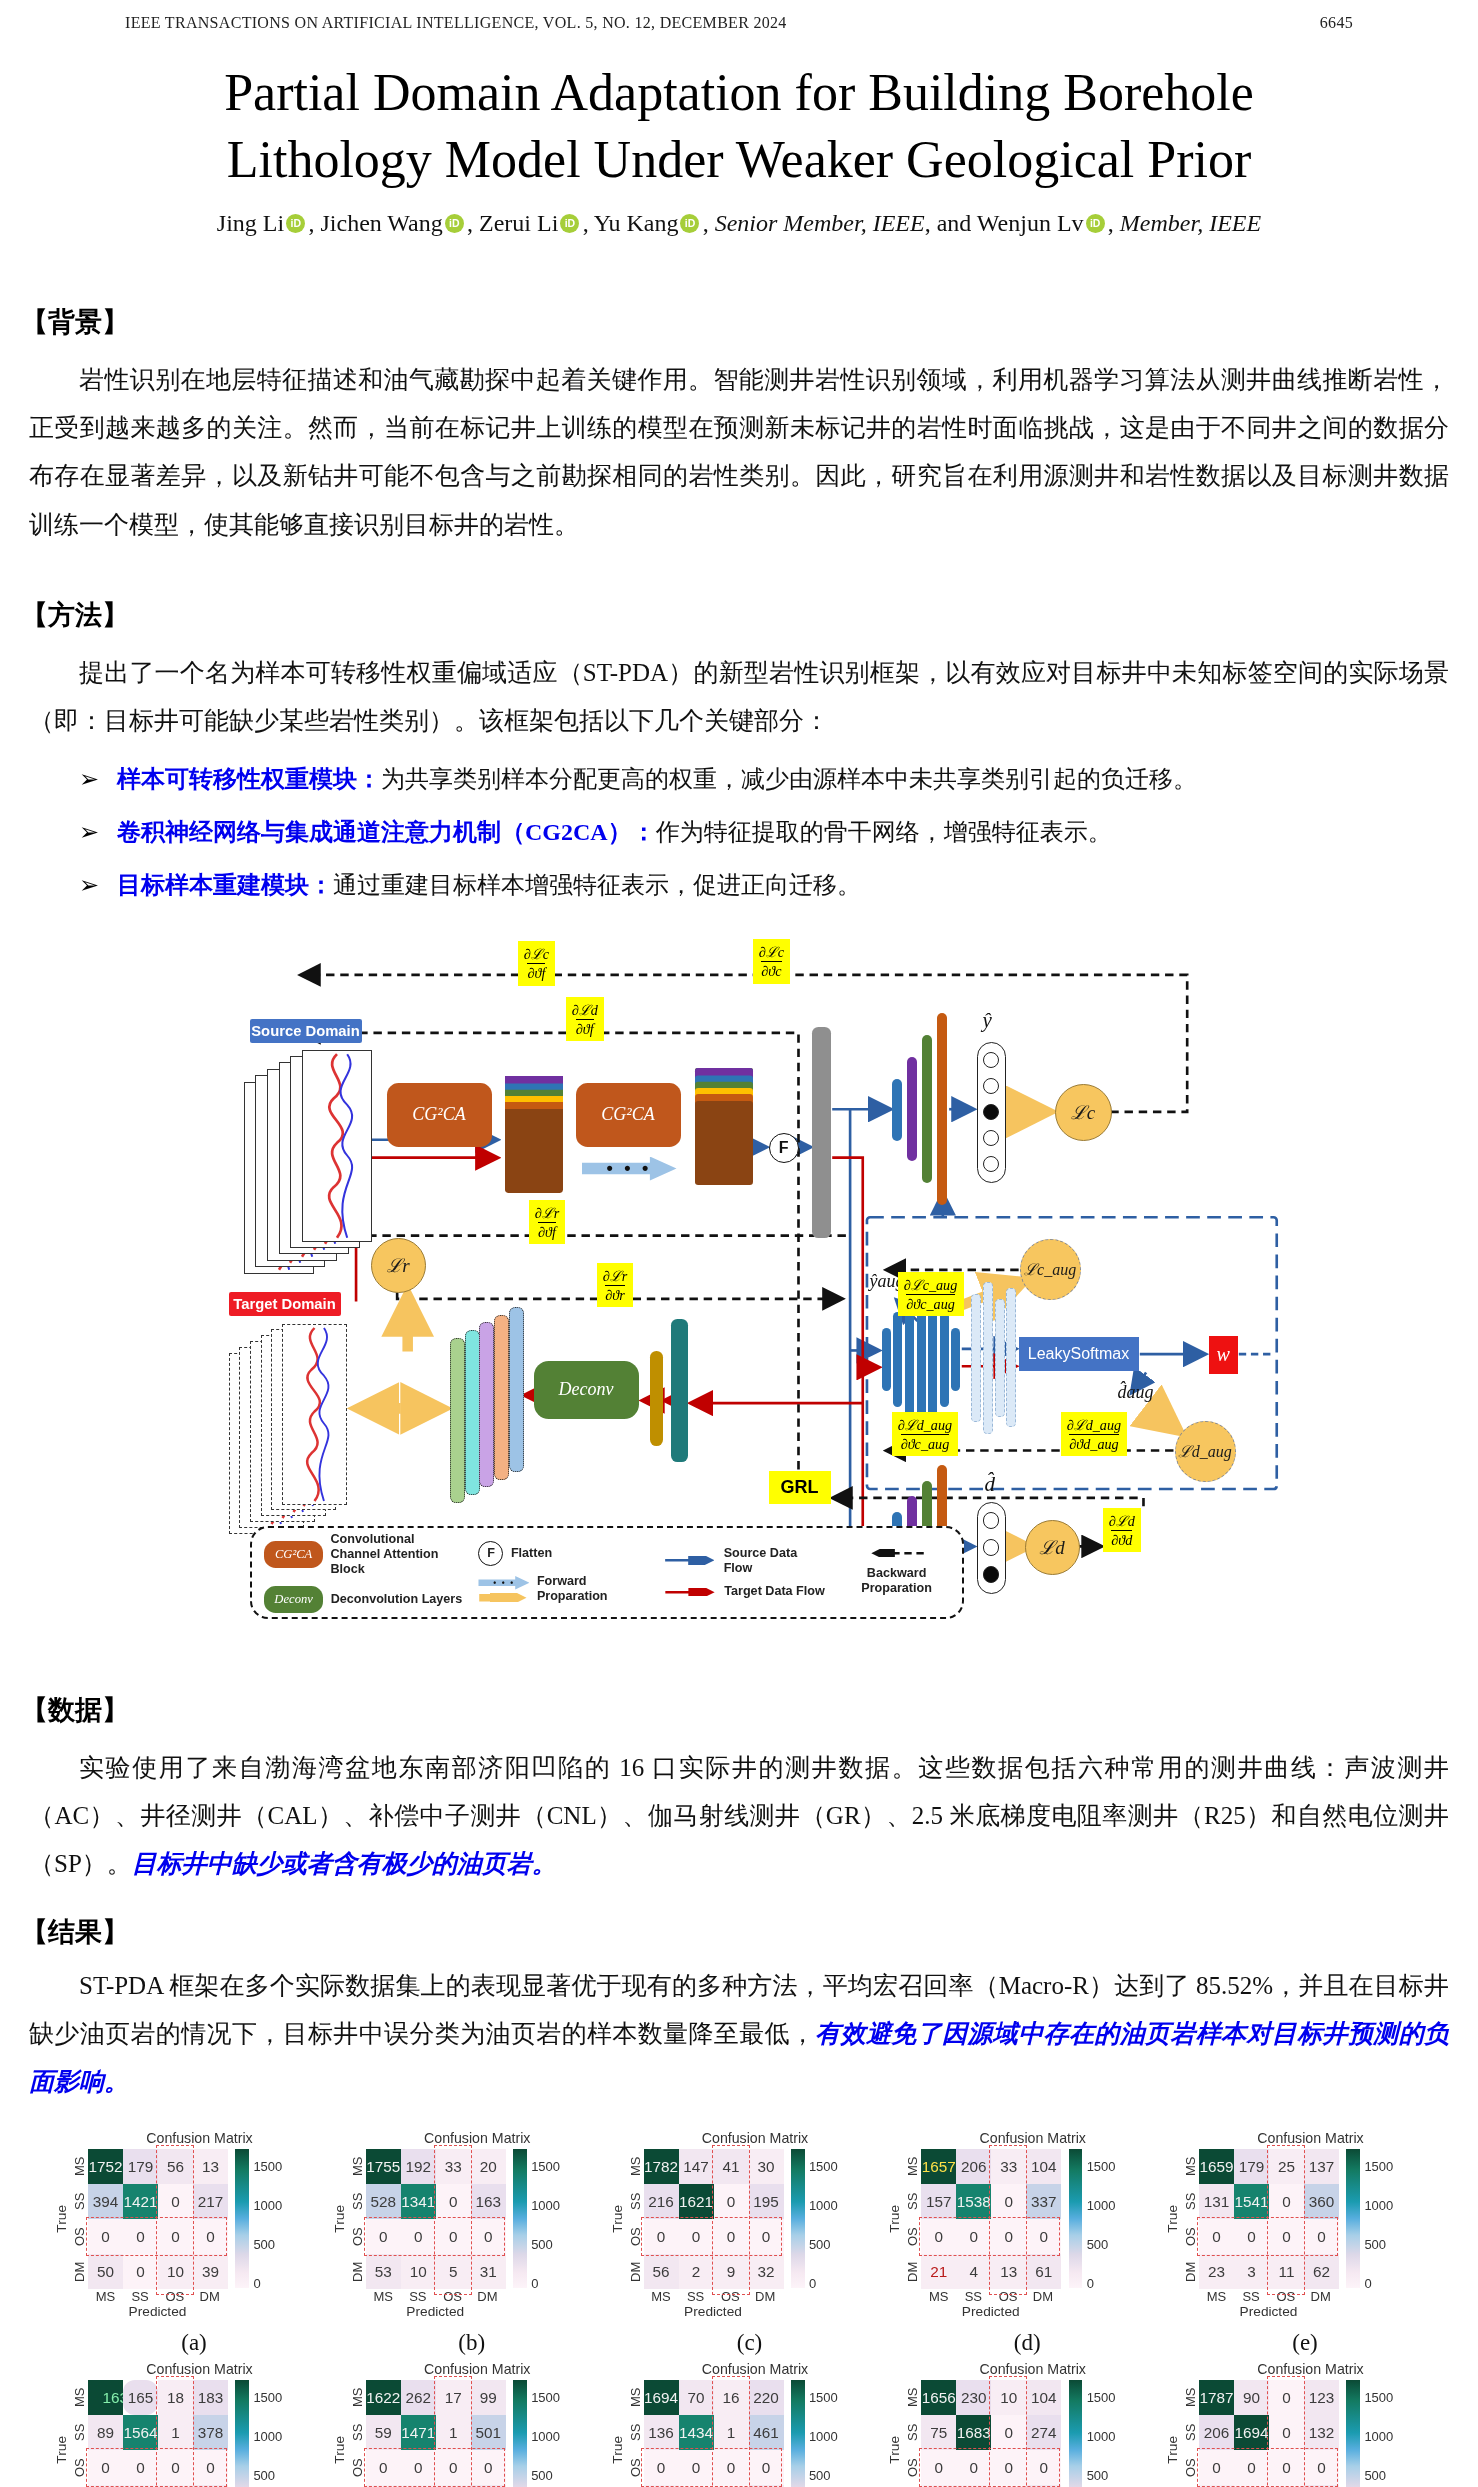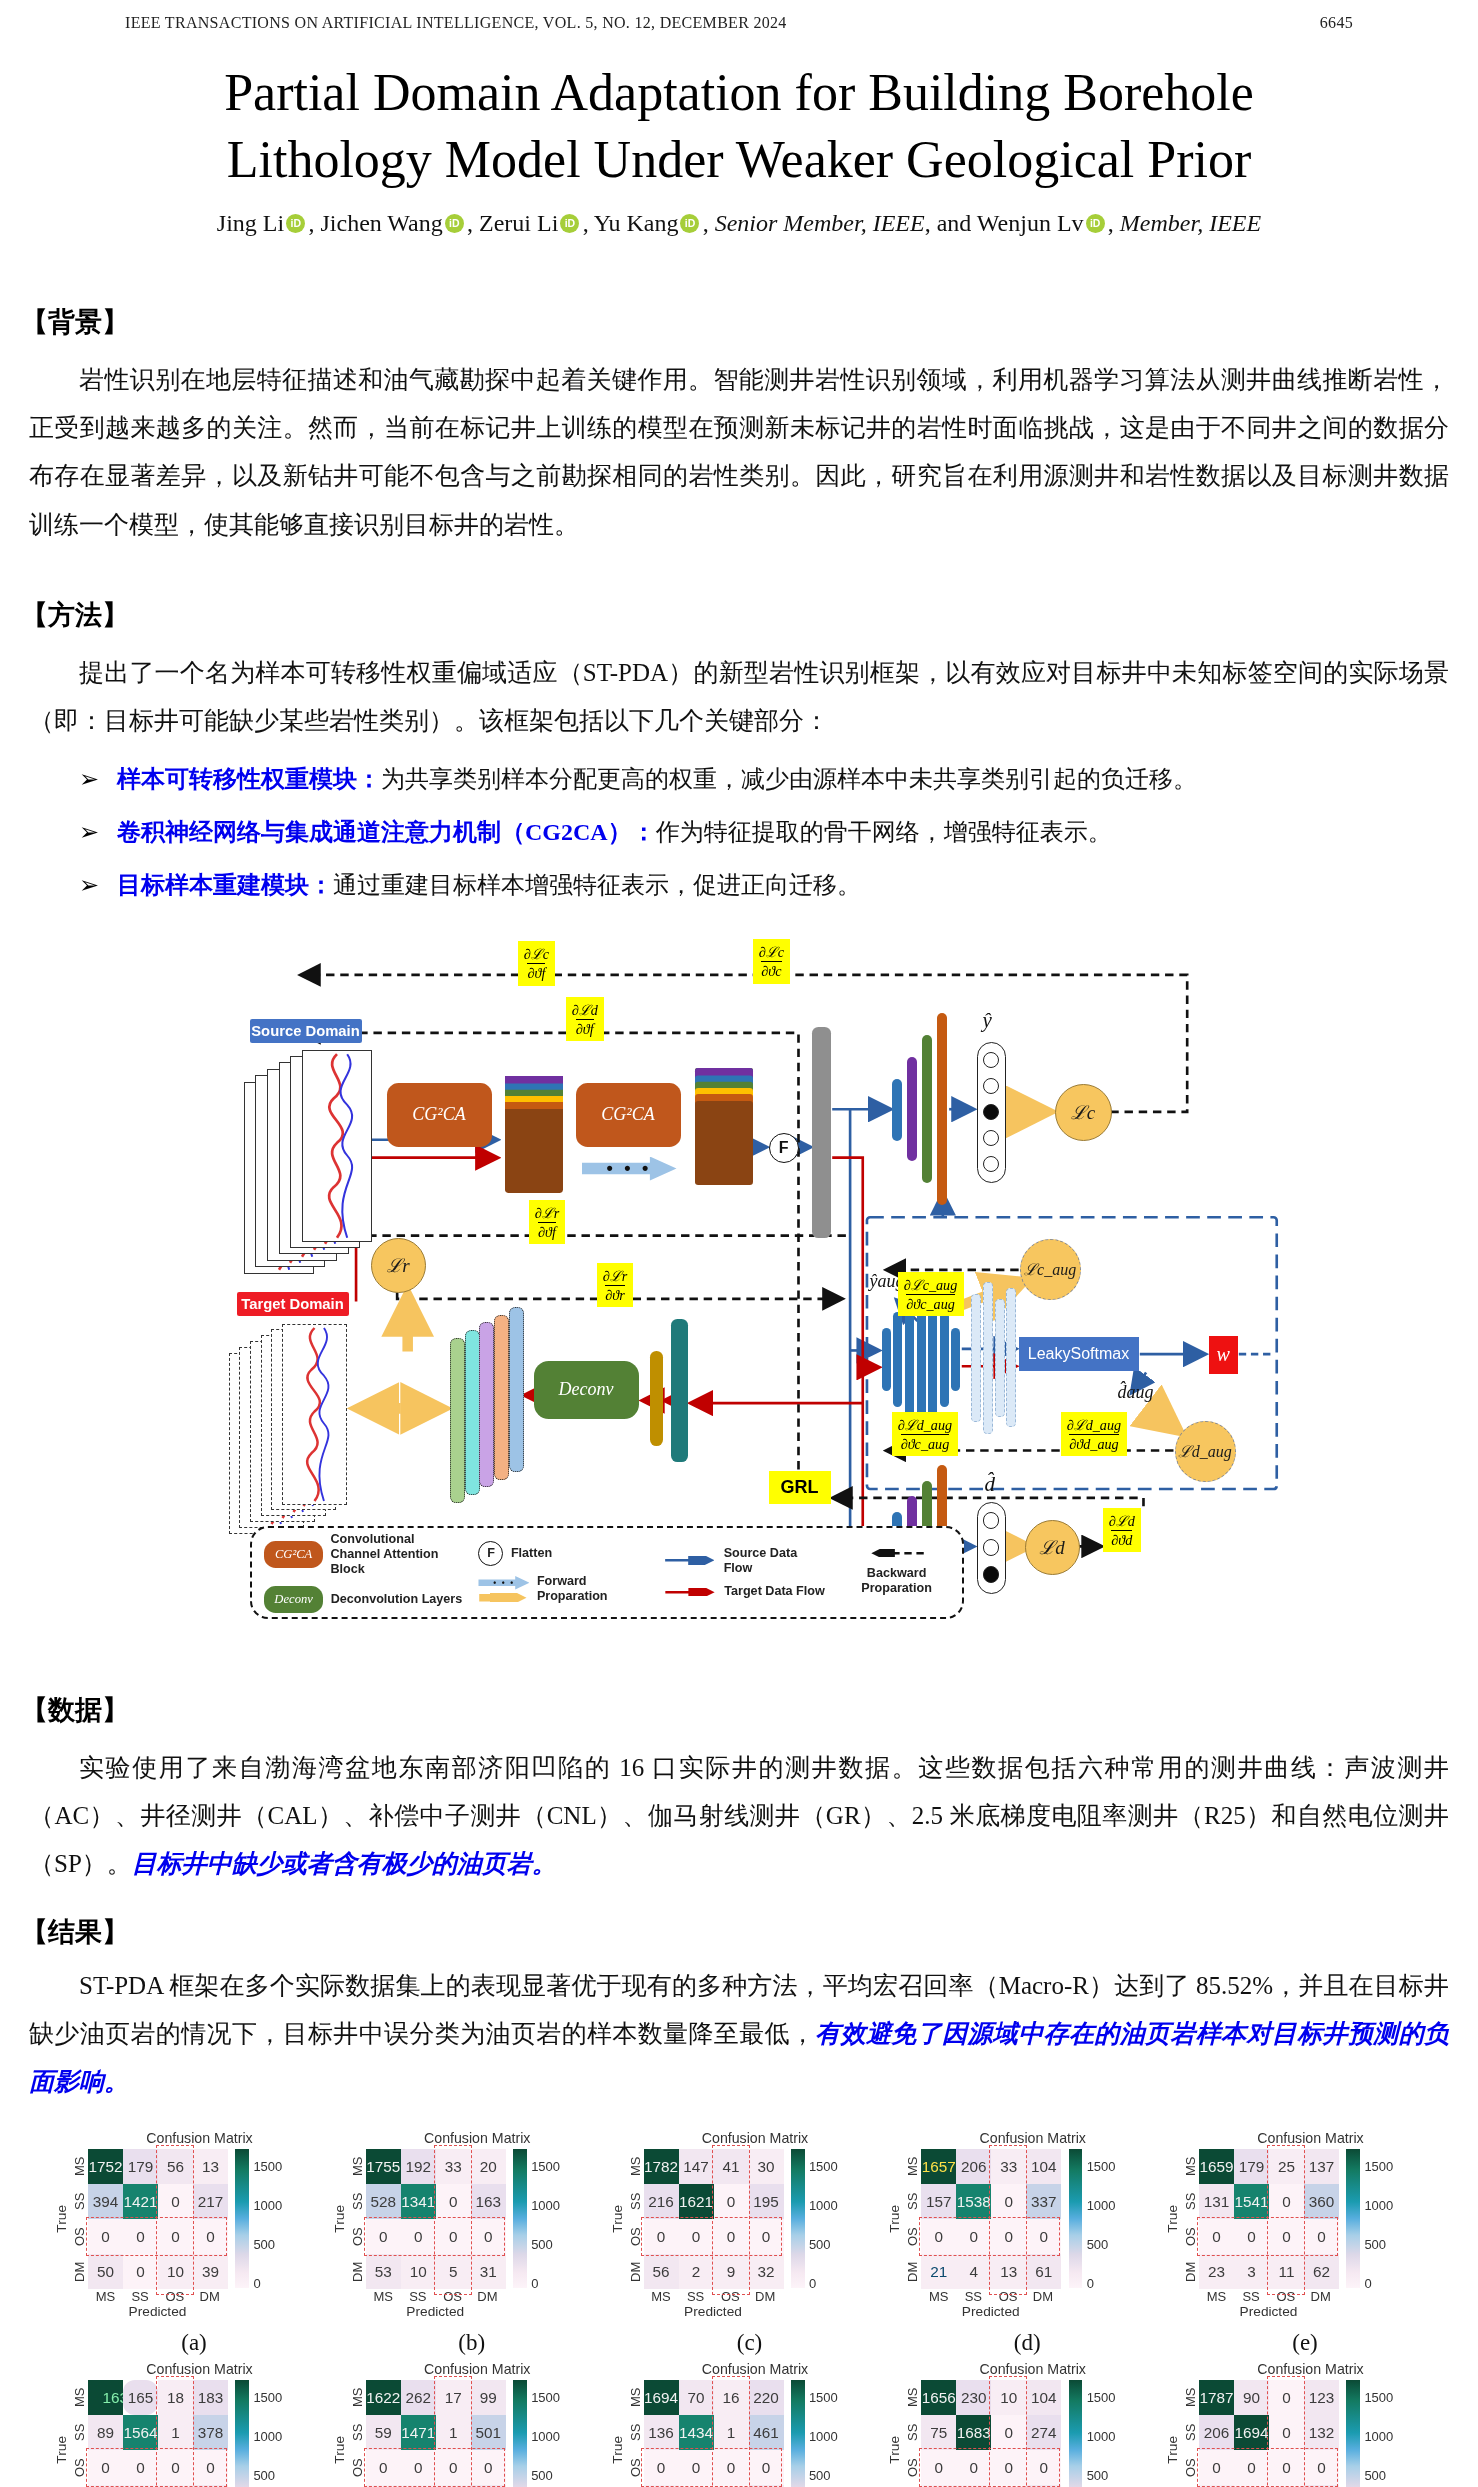--- a/index.html
+++ b/index.html
@@ -209,21 +209,21 @@
     <div class="card" style="left:46px;top:6.3px;"><svg viewBox="0 0 40 120" preserveAspectRatio="none">
           <path d="M20 2 C10 12 30 20 18 30 C8 40 32 48 20 58 C10 68 30 76 18 86 C8 96 30 104 20 118" stroke="#d33" stroke-width="1.6" fill="none"></path>
           <path d="M26 2 C34 14 14 22 26 34 C36 46 16 54 26 66 C36 78 16 86 26 118" stroke="#33d" stroke-width="1.2" fill="none"></path>
         </svg></div>
     <div class="card" style="left:58px;top:0;"><svg viewBox="0 0 40 120" preserveAspectRatio="none">
           <path d="M20 2 C10 12 30 20 18 30 C8 40 32 48 20 58 C10 68 30 76 18 86 C8 96 30 104 20 118" stroke="#d33" stroke-width="1.6" fill="none"></path>
           <path d="M26 2 C34 14 14 22 26 34 C36 46 16 54 26 66 C36 78 16 86 26 118" stroke="#33d" stroke-width="1.2" fill="none"></path>
         </svg></div>
   </div>
 
-  <div class="dg-abs dlab tgt" style="left:40px;top:362px;">Target Domain</div>
+  <div class="dg-abs dlab tgt" style="left:32px;top:362px;">Target Domain</div>
   <div class="dg-abs" style="left:32px;top:394px;width:169px;height:221px;">
     <div class="card dash" style="left:0;top:29px;"><svg viewBox="0 0 40 120" preserveAspectRatio="none">
           <path d="M20 2 C10 12 30 20 18 30 C8 40 32 48 20 58 C10 68 30 76 18 86 C8 96 30 104 20 118" stroke="#d33" stroke-width="1.6" fill="none"></path>
           <path d="M26 2 C34 14 14 22 26 34 C36 46 16 54 26 66 C36 78 16 86 26 118" stroke="#33d" stroke-width="1.2" fill="none"></path>
         </svg></div>
     <div class="card dash" style="left:10.5px;top:23px;"><svg viewBox="0 0 40 120" preserveAspectRatio="none">
           <path d="M20 2 C10 12 30 20 18 30 C8 40 32 48 20 58 C10 68 30 76 18 86 C8 96 30 104 20 118" stroke="#d33" stroke-width="1.6" fill="none"></path>
           <path d="M26 2 C34 14 14 22 26 34 C36 46 16 54 26 66 C36 78 16 86 26 118" stroke="#33d" stroke-width="1.2" fill="none"></path>
         </svg></div>
     <div class="card dash" style="left:21px;top:17.4px;"><svg viewBox="0 0 40 120" preserveAspectRatio="none">
@@ -566,21 +566,21 @@
               <div class="cm-cell" style="background: rgb(248, 237, 244); color: rgb(60, 60, 60);">33</div>
               <div class="cm-cell" style="background: rgb(242, 231, 241); color: rgb(60, 60, 60);">104</div>
               <div class="cm-cell" style="background: rgb(233, 223, 238); color: rgb(60, 60, 60);">157</div>
               <div class="cm-cell" style="background: rgb(22, 131, 110); color: rgb(242, 242, 242);">1538</div>
               <div class="cm-cell" style="background: rgb(253, 243, 248); color: rgb(60, 60, 60);">0</div>
               <div class="cm-cell" style="background: rgb(199, 211, 232); color: rgb(60, 60, 60);">337</div>
               <div class="cm-cell" style="background: rgb(253, 243, 248); color: rgb(60, 60, 60);">0</div>
               <div class="cm-cell" style="background: rgb(253, 243, 248); color: rgb(60, 60, 60);">0</div>
               <div class="cm-cell" style="background: rgb(253, 243, 248); color: rgb(60, 60, 60);">0</div>
               <div class="cm-cell" style="background: rgb(253, 243, 248); color: rgb(60, 60, 60);">0</div>
-              <div class="cm-cell" style="background: rgb(248, 237, 244); color: #0c4a6e;">21</div>
+              <div class="cm-cell" style="background: rgb(248, 237, 244); color: #b91c1c;">21</div>
               <div class="cm-cell" style="background: rgb(248, 237, 244); color: rgb(60, 60, 60);">4</div>
               <div class="cm-cell" style="background: rgb(248, 237, 244); color: rgb(60, 60, 60);">13</div>
               <div class="cm-cell" style="background: rgb(242, 231, 241); color: rgb(60, 60, 60);">61</div>
             </div>
             <div class="ov" style="left: -2.1px; top: 68px; width: 139px; height: 37px;"></div>
             <div class="ov" style="left: 68px; top: -4.2px; width: 36px; height: 148px;"></div>
           </div>
           <div class="cm-cbar">
             <span style="top: 12%;">1500</span>
             <span style="top: 40%;">1000</span>

